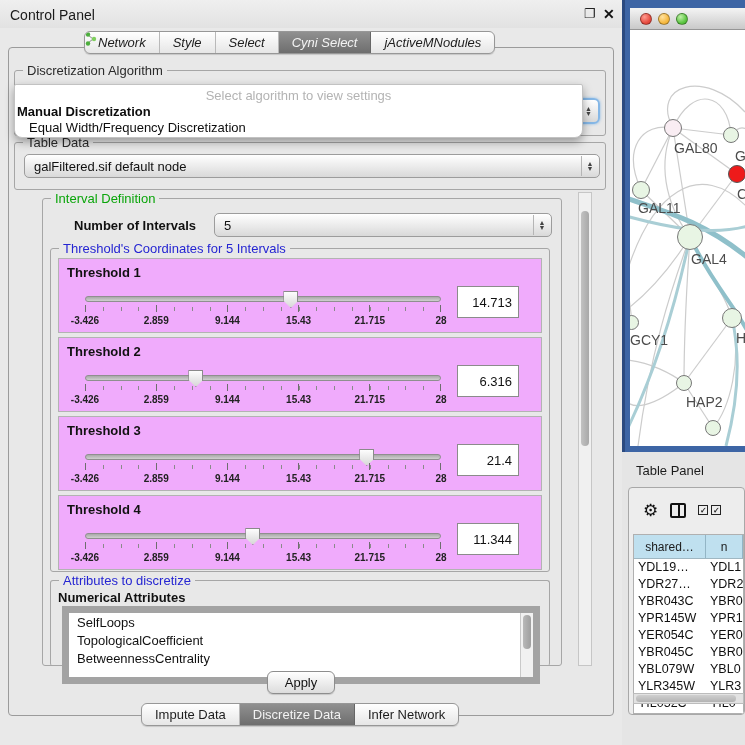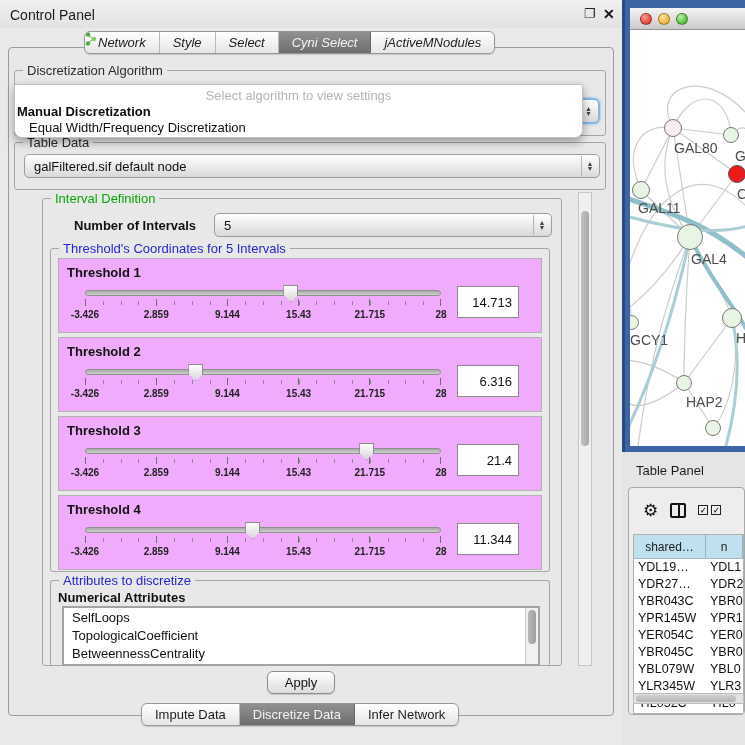--- a/index.html
+++ b/index.html
@@ -41,34 +41,34 @@
   #algo-popup .it1 { font-size:13px; font-weight:bold; color:#0d0d0d; padding-left:2px; margin-top:1px; }
   #algo-popup .it2 { font-size:13px; color:#0d0d0d; padding-left:14px; margin-top:1px; }
 
   
   #algo-combo { left:24px; top:98px; width:576px; height:26px; border:2px solid #85b7e6; box-shadow:0 0 3px #85b7e6; border-radius:6px; background:linear-gradient(#fff,#d9d9d9); z-index:1; }
   #algo-combo .stepper { position:absolute; right:2px; top:2px; bottom:2px; width:16px; border-left:1px solid #b5b5b5; display:flex; flex-direction:column; align-items:center; justify-content:center; line-height:5px; font-size:7px; color:#444; }
 
   
   .trow { position:absolute; left:58px; width:484px; height:75px; background:#f0abfc; border:1px solid #b3b3b3; }
   .trow .tlabel { position:absolute; left:8px; top:6px; font-size:13px; font-weight:bold; color:#111; }
-  .track-zone { position:absolute; left:26px; top:28px; width:356px; height:30px;text-align:center; }
+  .track-zone { position:absolute; left:26px; top:34px; width:356px; height:30px;text-align:center; }
   .track { position:absolute; left:0; right:0; top:3px; height:6px; border-radius:3px; background:linear-gradient(#a9a9a9,#cfcfcf); border:1px solid #8f8f8f; }
   .thumb { position:absolute; top:-2px; width:15px; height:17px; background:linear-gradient(#fdfdfd,#d8d8d8); border:1px solid #8a8a8a; clip-path:polygon(0 0,100% 0,100% 58%,50% 100%,0 58%); }
   .ticks-minor { position:absolute; left:0; right:0; top:14px; height:4px;
      background-image:repeating-linear-gradient(to right,#8a8a8a 0 1px,transparent 1px 5%); }
   .ticks-major { position:absolute; left:0; right:0; top:12px; height:7px;
      background-image:repeating-linear-gradient(to right,#6e6e6e 0 1px,transparent 1px 20%);
      border-right:1px solid #6e6e6e; }
   .scale { position:absolute; left:0; right:0; top:22px; height:12px; }
   .scale span { position:absolute; transform:translateX(-50%); font-size:10px; font-weight:bold; color:#222; white-space:nowrap; }
   .vbox { position:absolute; right:22px; top:27px; width:62px; height:32px; background:#fff; border:1px solid #8b8b8b; font-size:13px; color:#111; text-align:right; padding:8px 6px 0 0; }
 
   
-  #attr-list { left:62px; top:606px; width:478px; height:60px; background:#ffffff; border:2px solid #a3a3a3; overflow:hidden; }
+  #attr-list { left:62px; top:606px; width:478px; height:78px; background:#ffffff; border:7px solid #a3a3a3; overflow:hidden; }
   #attr-list .li { font-size:13px; color:#111; padding:2px 0 1px 8px; }
   #attr-list .vsb { position:absolute; right:0; top:0; bottom:0; width:13px; background:#f1f1f1; border-left:1px solid #c9c9c9; }
   #attr-list .vsb .th { position:absolute; left:2px; right:2px; top:2px; height:34px; border-radius:5px; background:linear-gradient(to right,#b9b9b9,#9f9f9f); }
 
   
   .mac-btn { position:absolute; height:23px; border:1px solid #8d8d8d; border-radius:6px; background:linear-gradient(#ffffff,#dcdcdc); font-size:13px; color:#111; display:flex; align-items:center; justify-content:center; box-shadow:0 1px 1px rgba(0,0,0,.15); }
 
   
   #main-scroll { left:578px; top:192px; width:14px; height:474px; background:#f0f0f0; border:1px solid #c6c6c6; }
   #main-scroll .th { position:absolute; left:2px; right:2px; top:18px; height:235px; border-radius:6px; background:linear-gradient(to right,#c2c2c2,#a8a8a8); }

